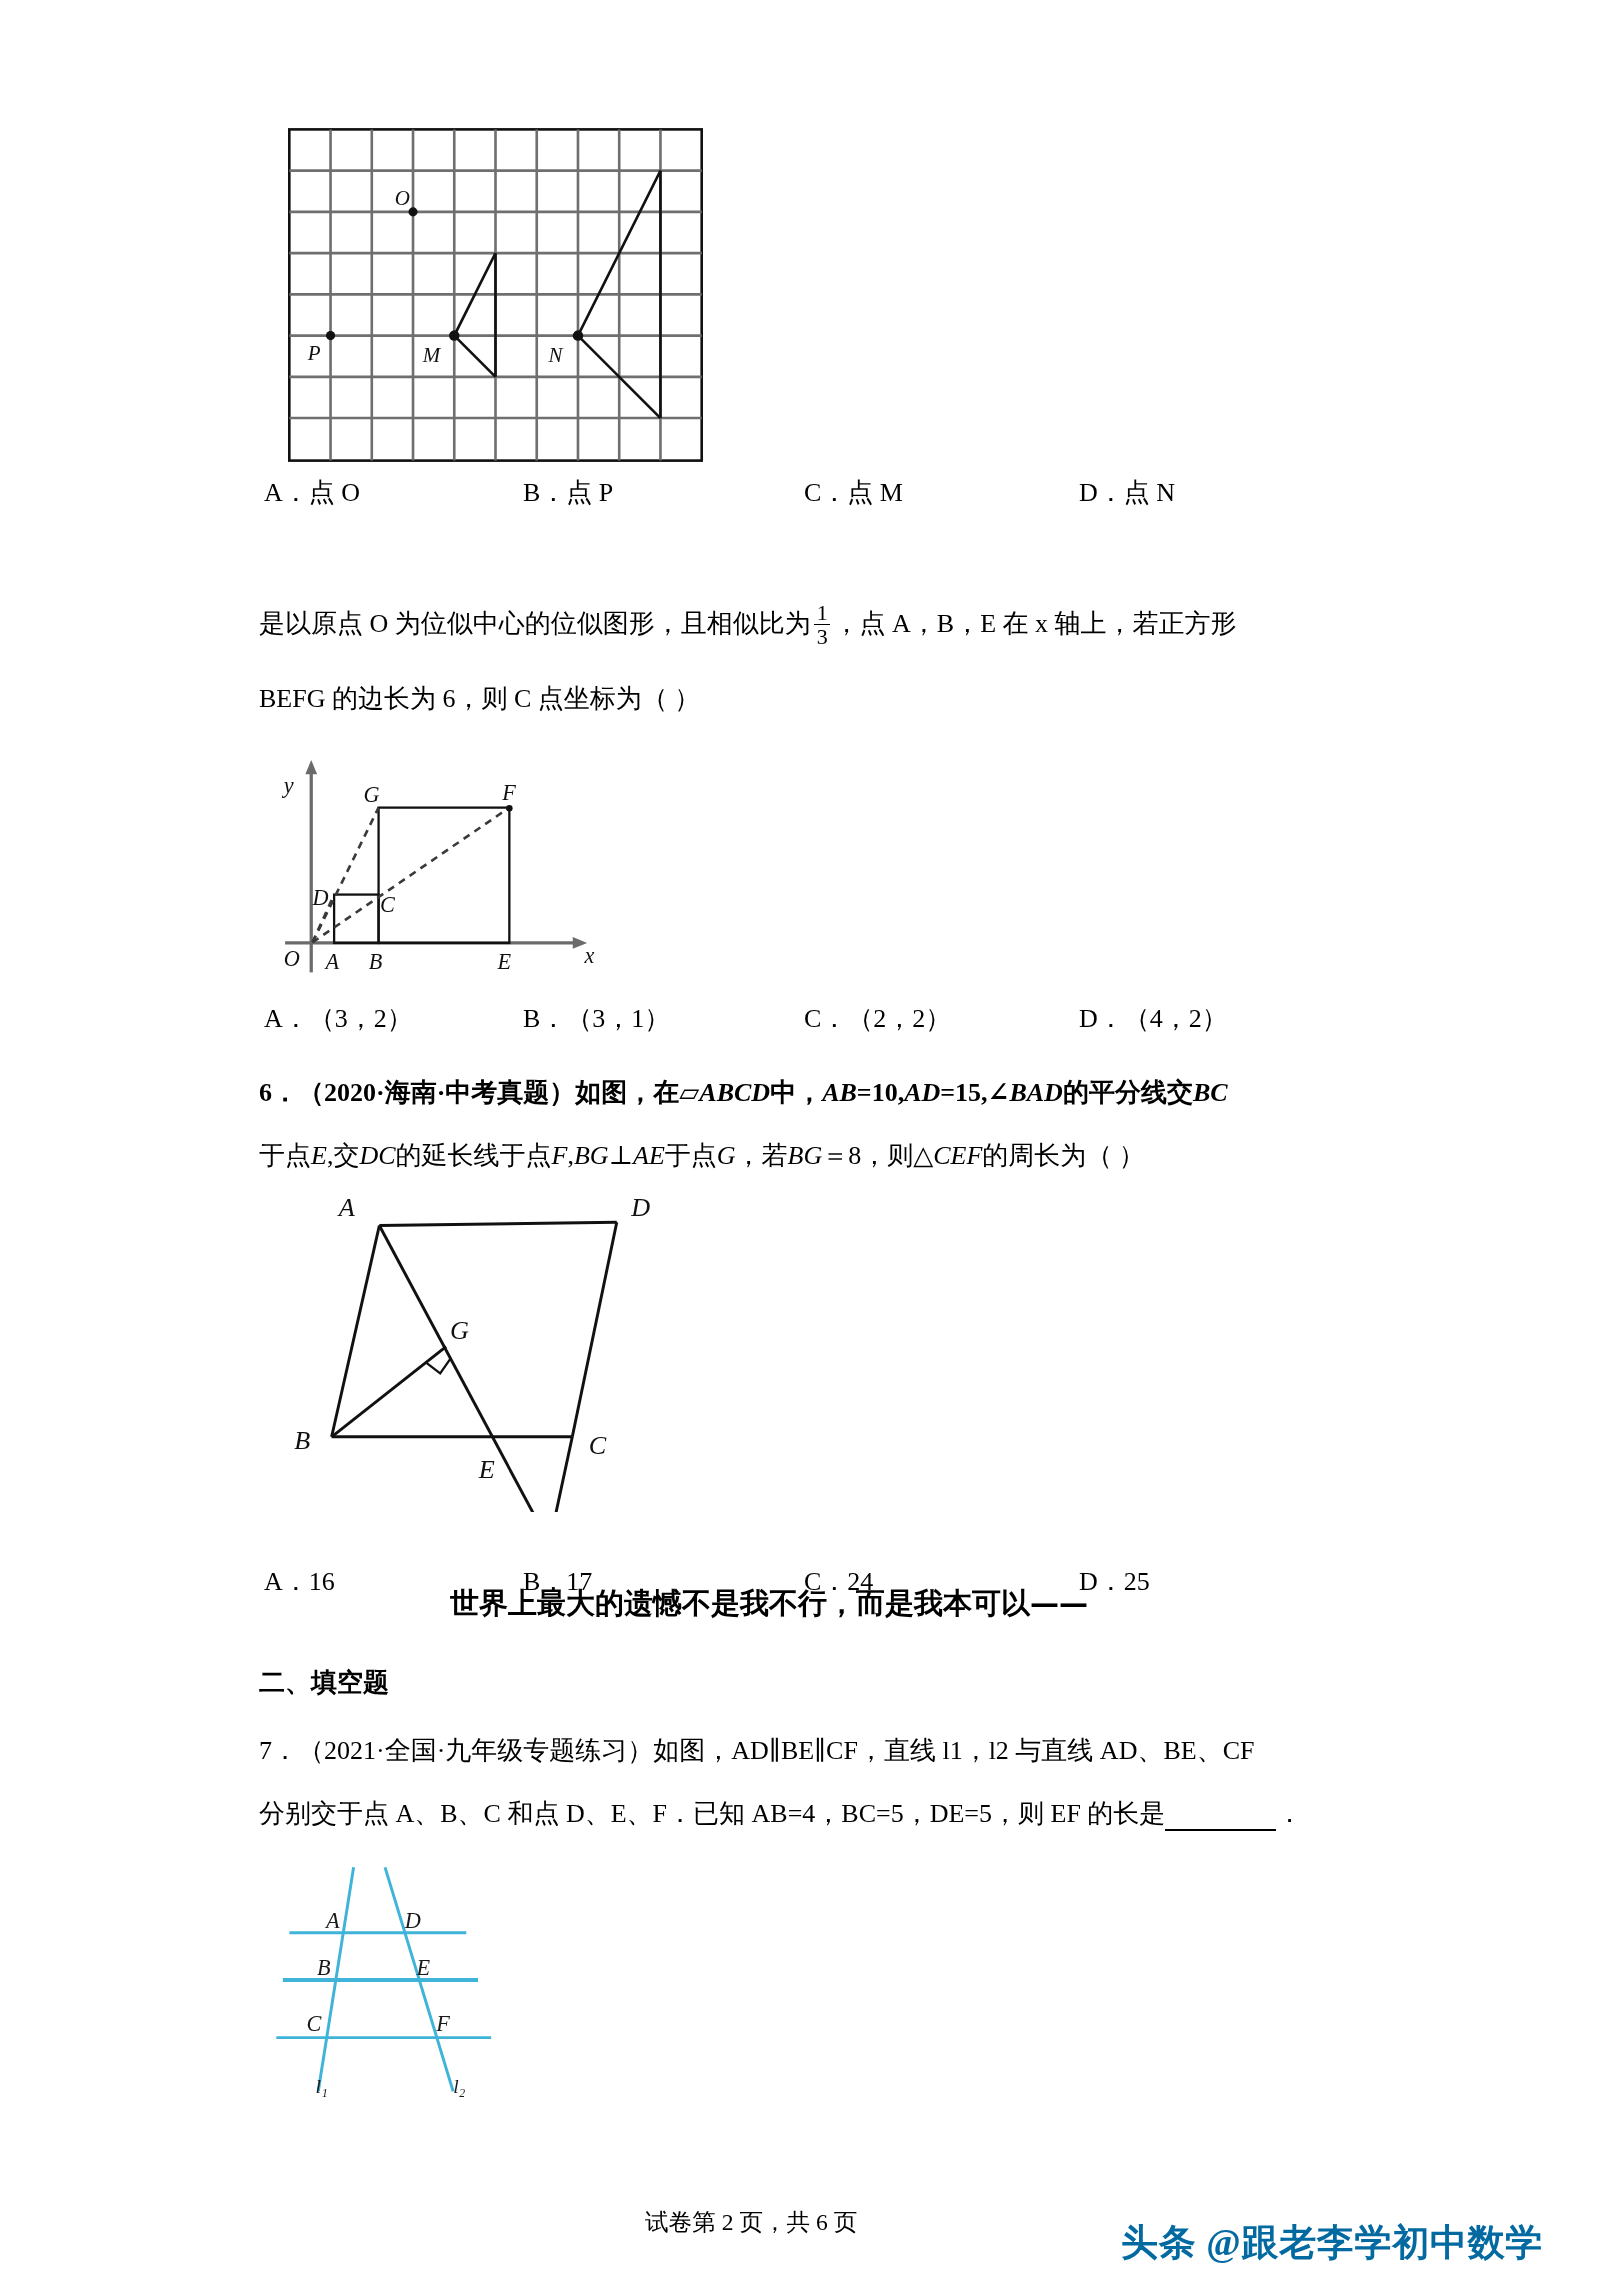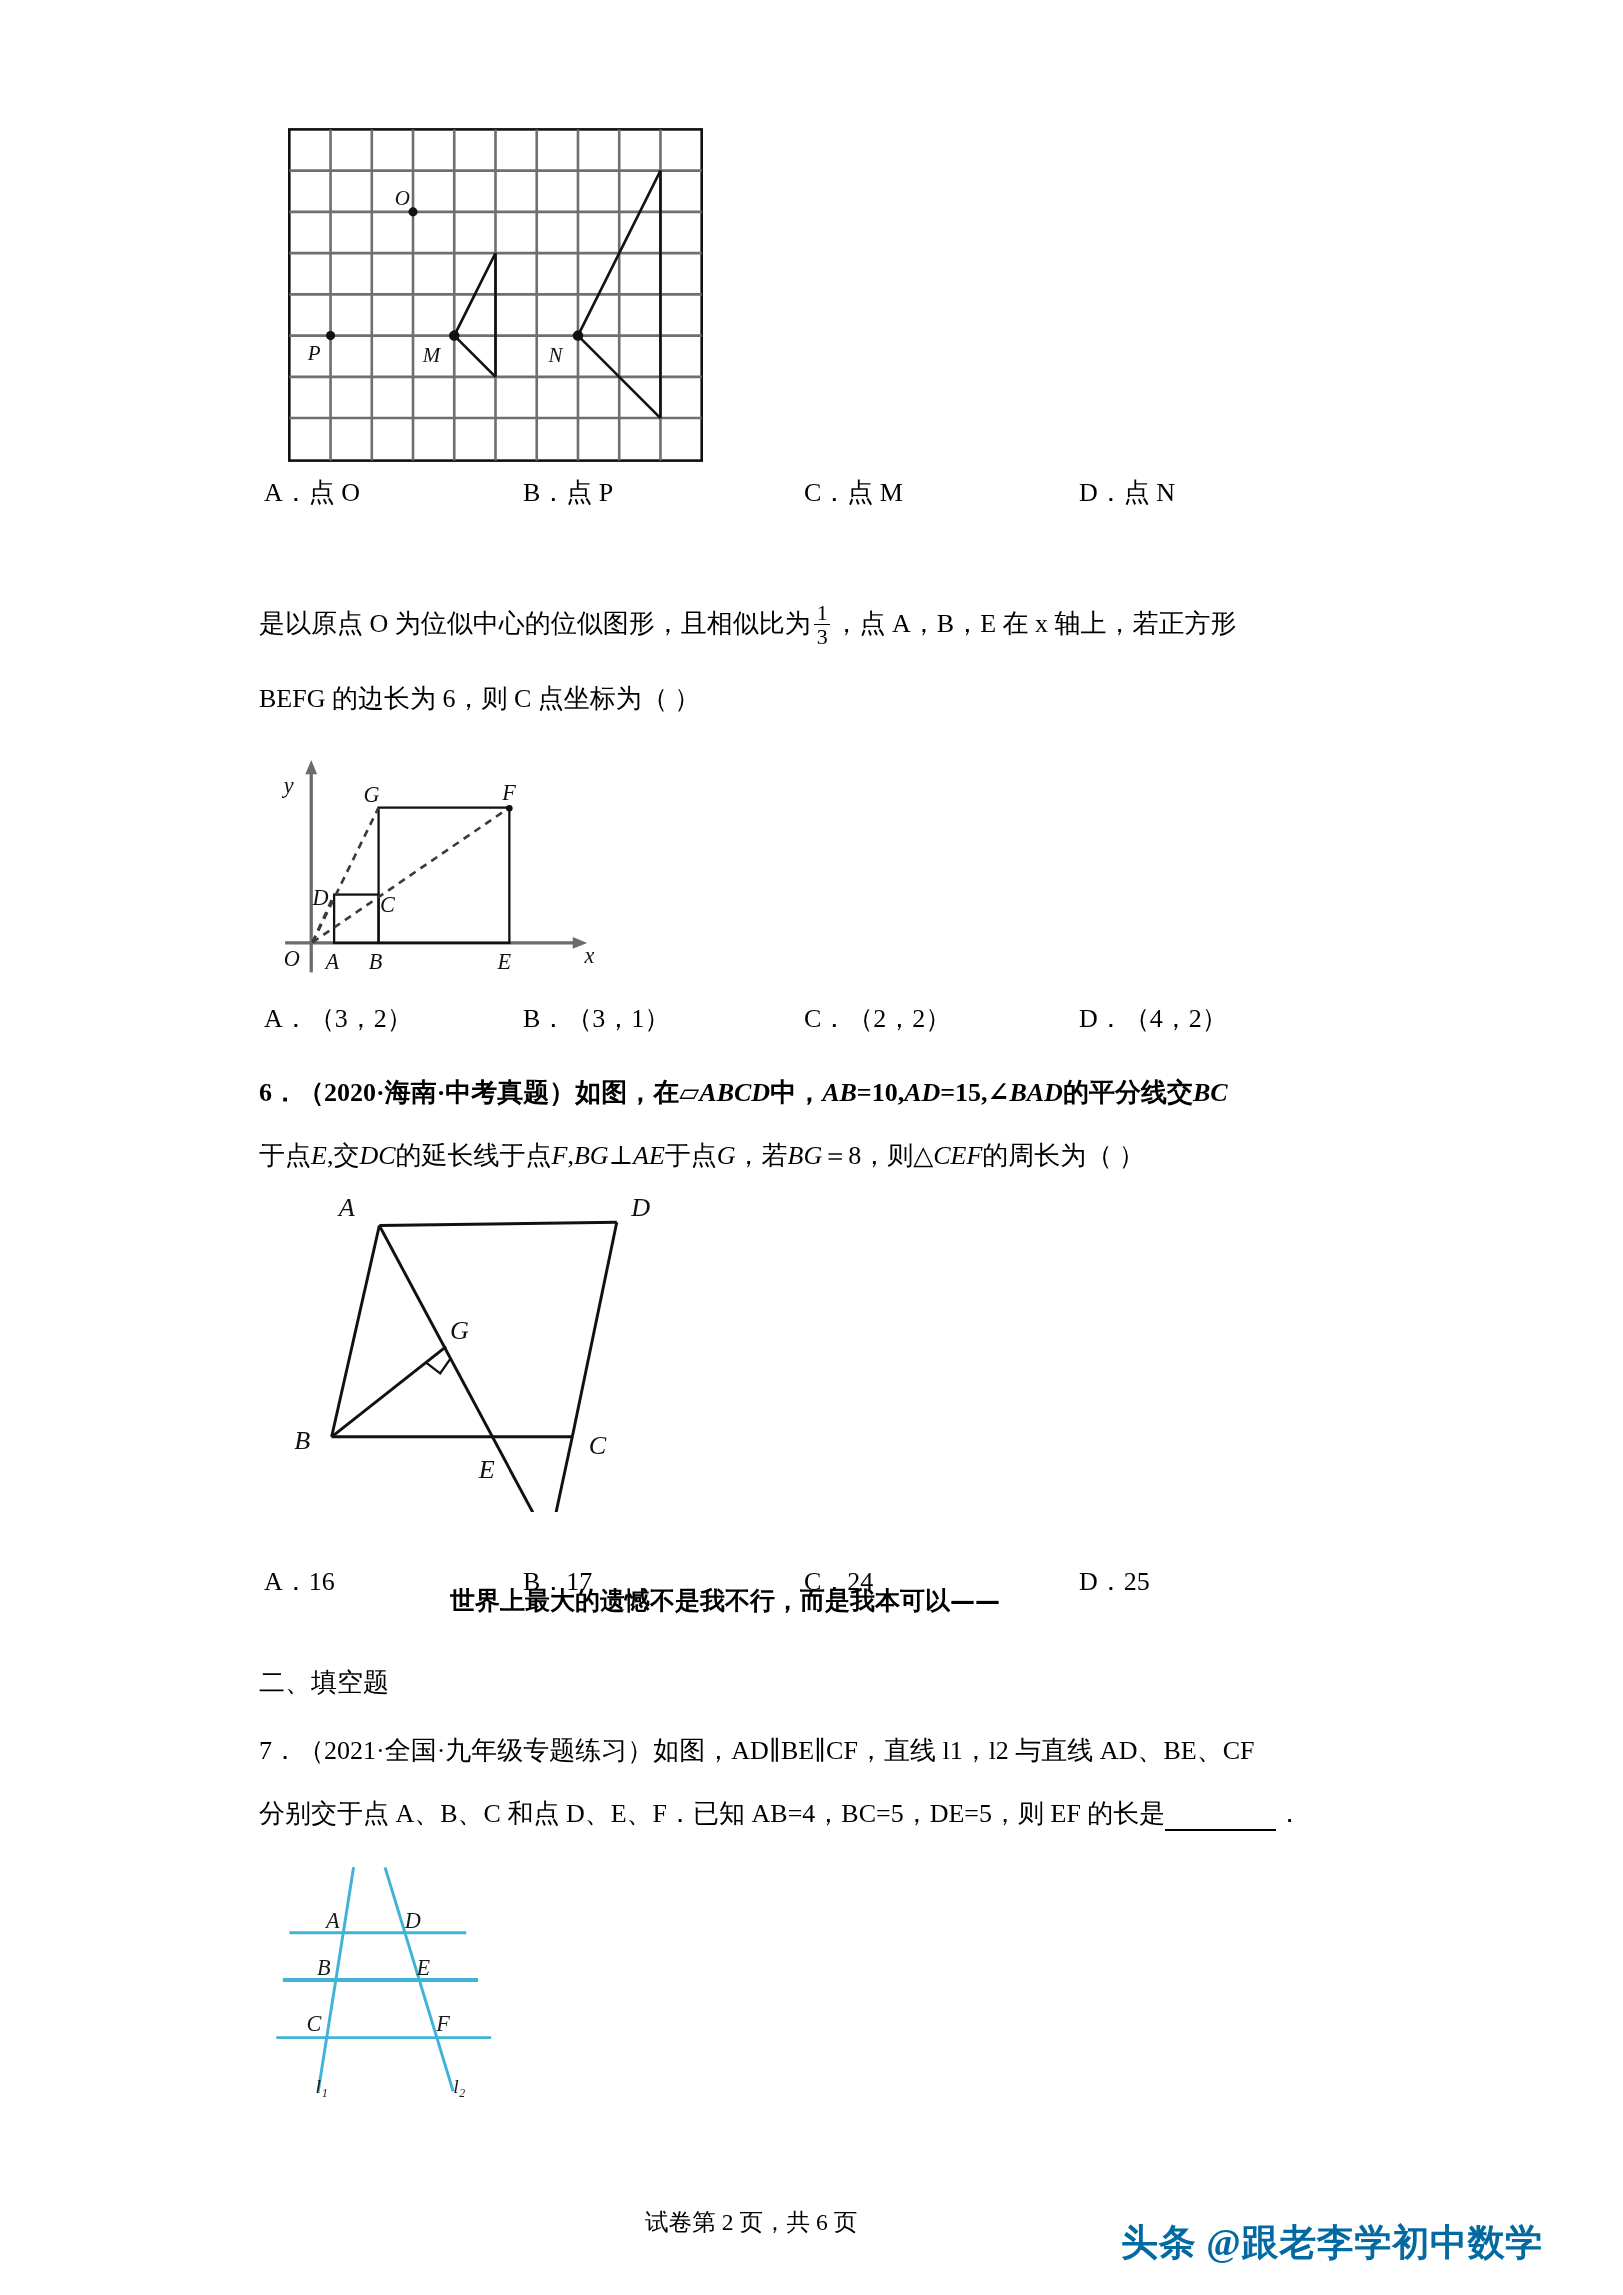--- a/index.html
+++ b/index.html
@@ -37,26 +37,26 @@
     display: inline-block;
   }
   .opt-a { width: 259px; }
   .opt-b { width: 281px; }
   .opt-c { width: 275px; }
   .opt-d { width: auto; }
 
   .sec-head {
     position: absolute;
     font-size: 26px;
-    font-weight: normal;
+    font-weight: bold;
     white-space: nowrap;
   }
   .quote {
     position: absolute;
-    font-size: 25px;
+    font-size: 29px;
     font-weight: bold;
     white-space: nowrap;
     font-family: "DejaVu Sans", "Liberation Sans", sans-serif;
     text-align: right;
   }
   .footer {
     position: absolute;
     font-size: 23.6px;
     white-space: nowrap;
   }

